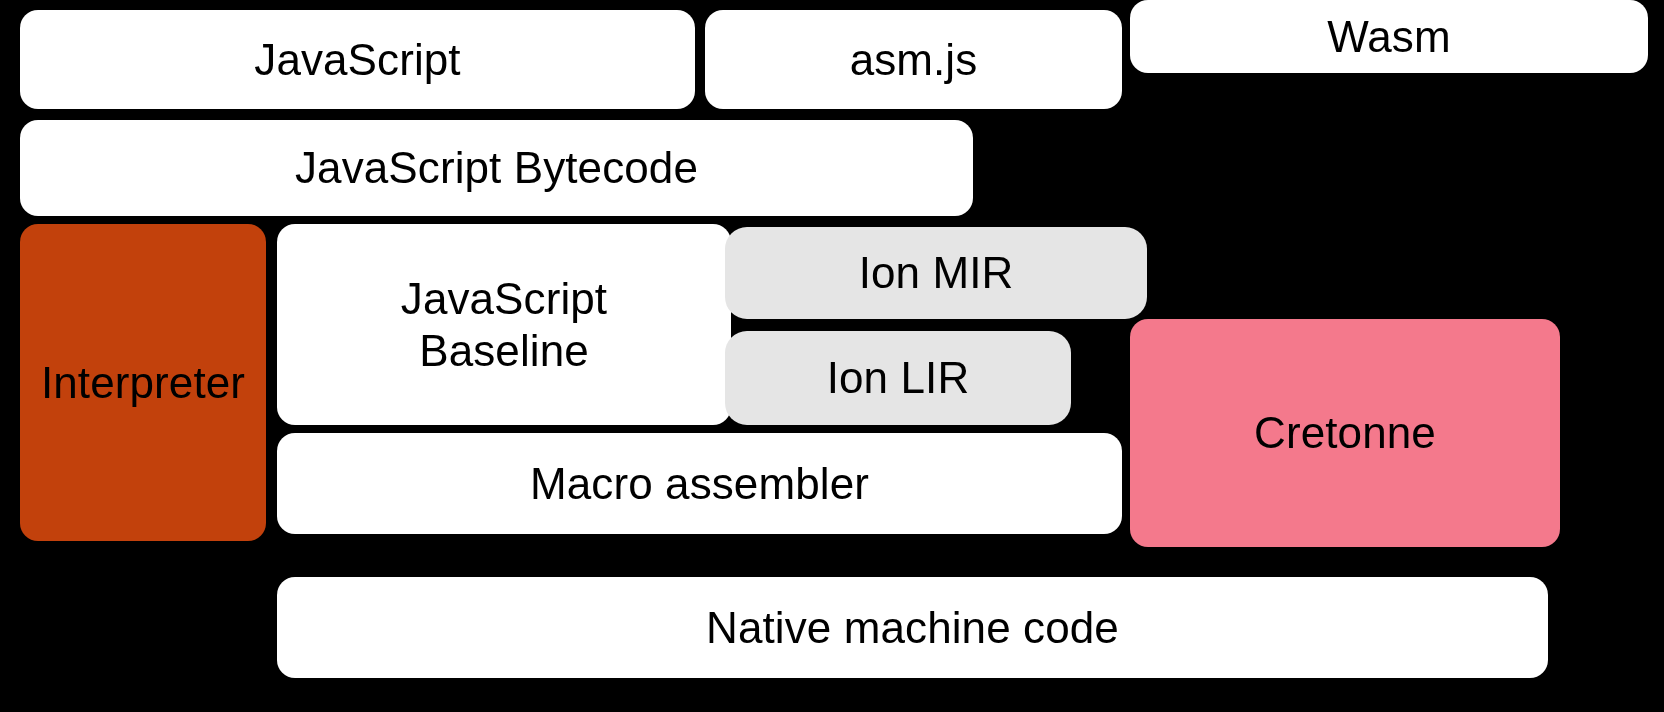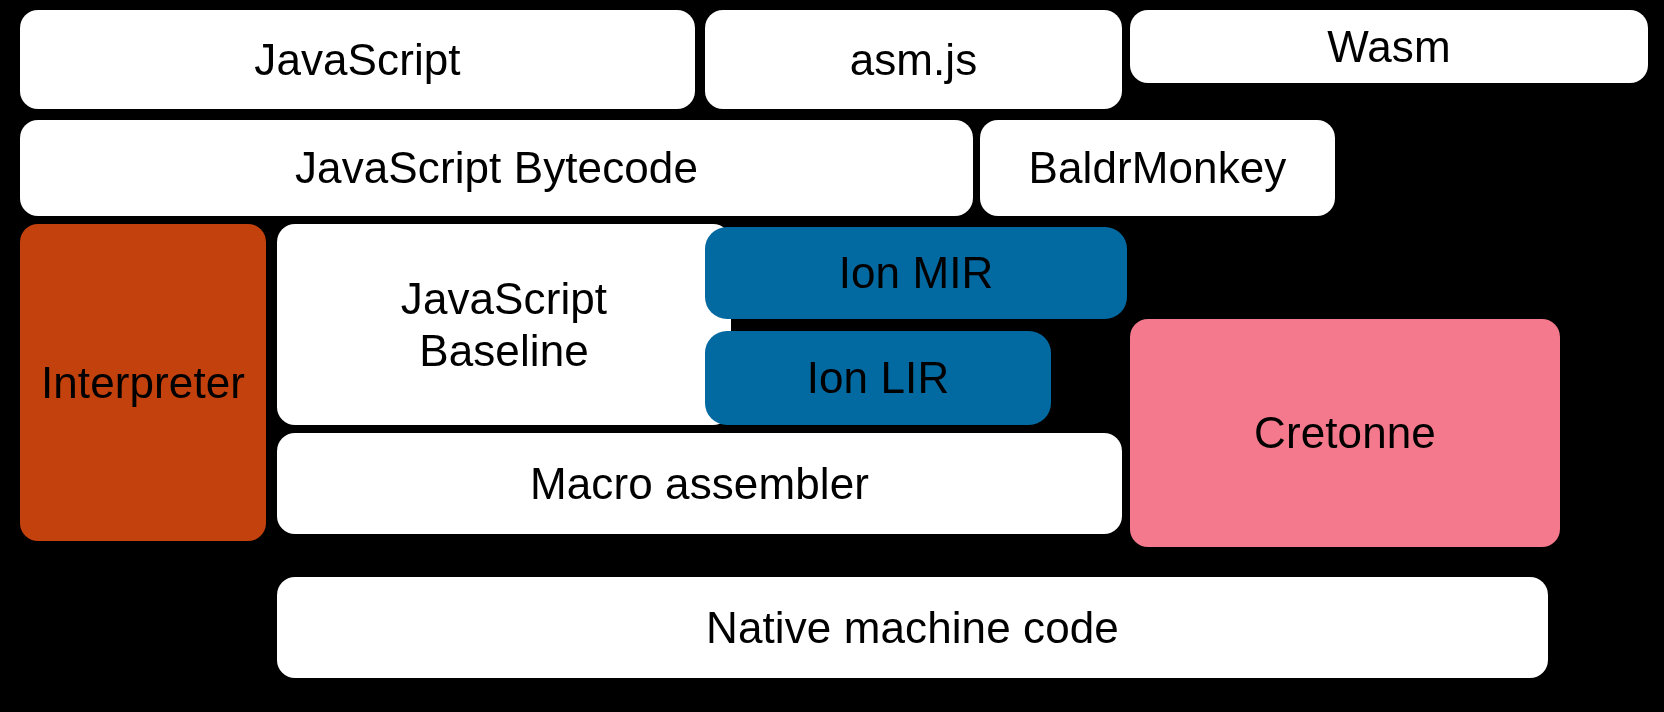--- a/index.html
+++ b/index.html
@@ -26,38 +26,37 @@
     color: #000000;
     font-size: 44px;
     line-height: 1.16;
     letter-spacing: 0.1px;
     font-weight: 400;
     white-space: pre-line;
     -webkit-font-smoothing: antialiased;
   }
   .fill-white  { background: #FFFFFF; }
   .fill-gray   { background: #c2410c; }
-  .fill-green  { background: #0369a1; }
+  .fill-green  { background: #e5e5e5; margin-left: 20px; }
   .fill-pink   { background: #F4798C; margin-top: 12px; }
   .r-sm { border-radius: 22px; }
 </style>
 </head>
 <body>
 
 <div id="stage">
 
   <div class="node fill-white" style="left:20px; top:10px; width:675px; height:99px;">JavaScript</div>
 
   <div class="node fill-white" style="left:705px; top:10px; width:417px; height:99px;">asm.js</div>
 
-  <div class="node fill-white" style="left:1130px; top:10px; width:518px; height:73px;">Wasm</div>
+  <div class="node fill-white" style="left:1130px; top:0; width:518px; height:73px;">Wasm</div>
 
   <div class="node fill-white" style="left:20px; top:120px; width:953px; height:96px;">JavaScript Bytecode</div>
 
-  <div class="node fill-white" style="left:980px; top:120px; width:355px; height:96px;">BaldrMonkey</div>
 
   <div class="node fill-gray" style="left:20px; top:224px; width:246px; height:317px;">Interpreter</div>
 
   <div class="node fill-white" style="left:277px; top:224px; width:454px; height:201px;">JavaScript
 Baseline</div>
 
   <div class="node fill-green r-sm" style="left:705px; top:227px; width:422px; height:92px;">Ion MIR</div>
 
   <div class="node fill-green r-sm" style="left:705px; top:331px; width:346px; height:94px;">Ion LIR</div>
 

